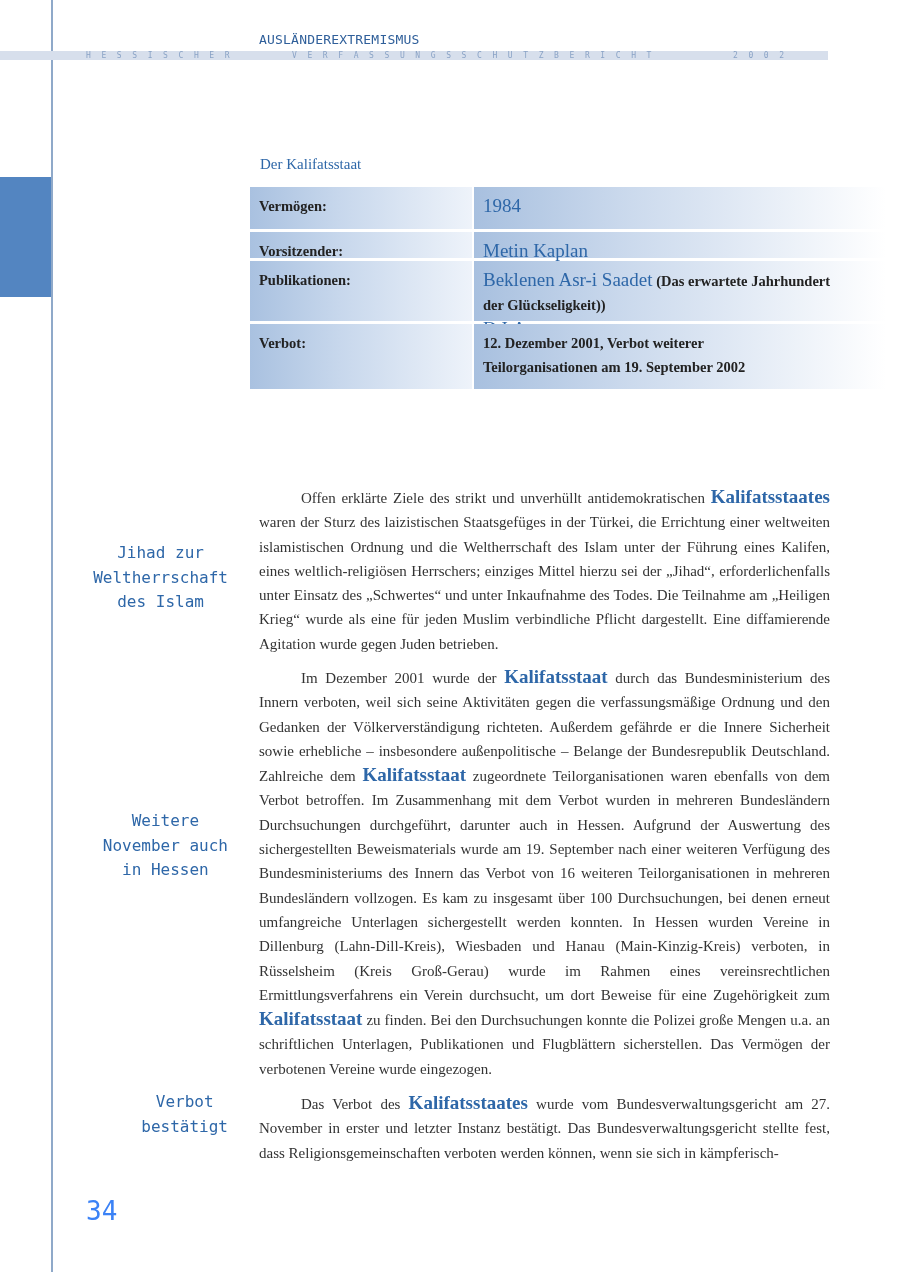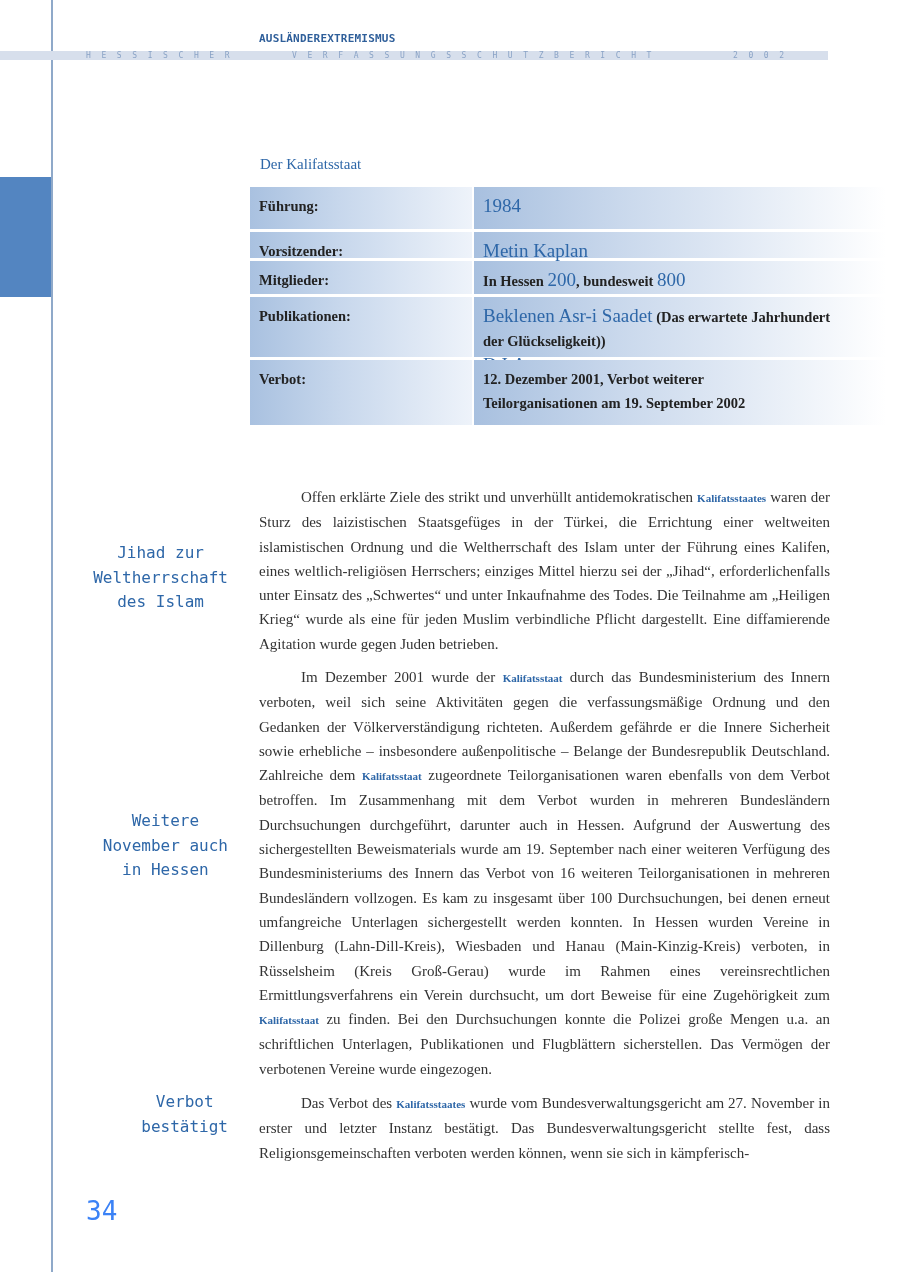--- a/index.html
+++ b/index.html
@@ -6,21 +6,21 @@
     body {
       width: 900px; height: 1272px; position: relative; overflow: hidden;
       background: #ffffff;
       font-family: "Liberation Serif", "DejaVu Serif", serif;
       color: #2b2b2b;
     }
     .vline { position: absolute; left: 51px; top: 0; width: 2px; height: 1272px; background: #8fa9c9; }
     .side-block { position: absolute; left: 0; top: 177px; width: 51px; height: 120px; background: #5385c1; }
     .kicker {
       position: absolute; left: 259px; top: 32px;
-      font-family: "DejaVu Sans Mono", monospace; font-size: 11px; color: #2f5f9a; letter-spacing: 0.2px; font-weight: bold;
+      font-family: "DejaVu Sans Mono", monospace; font-size: 13px; color: #2f5f9a; letter-spacing: 0.2px;
     }
     .band {
       position: absolute; left: 0; top: 51px; width: 828px; height: 9px; background: #d7dfec;
     }
     .band-text {
       position: absolute; top: 50px; font-family: "DejaVu Sans Mono", monospace;
       font-size: 8px; color: #8aa3c6; letter-spacing: 10.6px; white-space: nowrap; line-height: 11px;
     }
     .mono-blue { font-family: Liberation Serif, serif; color: #2e67a8; }
     .box-title {
@@ -42,21 +42,21 @@
     .cell-value .mono-blue { font-weight: normal; font-size: 19px; }
     .margin-note {
       position: absolute; right: 672px; text-align: center;
       font-family: "DejaVu Sans Mono", monospace; color: #2e67a8; font-size: 16px; line-height: 24.5px;
     }
     .body-text {
       position: absolute; left: 259px; width: 571px;
       font-size: 15px; line-height: 24.3px; text-align: justify; color: #333;
     }
     .body-text p { margin: 0; text-indent: 42px; }
-    .body-text .mono-blue { font-size: 11px; font-weight: bold; }
+    .body-text .mono-blue { font-size: 19px; font-weight: bold; }
     .page-num {
       position: absolute; left: 86px; top: 1196px;
       font-family: "DejaVu Sans Mono", monospace; font-size: 26px; color: #3b82f6;
     }
   </style>
 </head>
 <body>
 
 <div class="vline"></div>
 <div class="side-block"></div>
@@ -64,37 +64,29 @@
 <div class="kicker">AUSLÄNDEREXTREMISMUS</div>
 <div class="band"></div>
 <div class="band-text" style="left:86px">HESSISCHER</div>
 <div class="band-text" style="left:292px">VERFASSUNGSSCHUTZBERICHT</div>
 <div class="band-text" style="left:733px">2002</div>
 
 <div class="box-title mono-blue">Der Kalifatsstaat</div>
 
 <div class="info-table">
   <div class="row" style="height:42px">
-    <div class="cell-label">Führung:</div>
+    <div class="cell-label">Vermögen:</div>
     <div class="cell-value">
       <span class="mono-blue">1984</span>
     </div>
   </div>
   <div class="row" style="height:26px">
     <div class="cell-label">Vorsitzender:</div>
     <div class="cell-value">
       <span class="mono-blue">Metin Kaplan</span>
-    </div>
-  </div>
-  <div class="row" style="height:33px">
-    <div class="cell-label">Mitglieder:</div>
-    <div class="cell-value">
-      <span>In Hessen</span>
-      <span class="mono-blue">200</span><span style="white-space:pre">, bundesweit</span>
-      <span class="mono-blue">800</span>
     </div>
   </div>
   <div class="row" style="height:60px">
     <div class="cell-label">Publikationen:</div>
     <div class="cell-value" style="padding-right:50px">
       <span class="mono-blue">Beklenen Asr-i Saadet</span><span> (Das erwartete Jahrhundert der Glückseligkeit))</span><br>
       <span class="mono-blue">D.I.A.</span><span> (Der Islam als Alternative)</span>
     </div>
   </div>
   <div class="row" style="height:65px">

